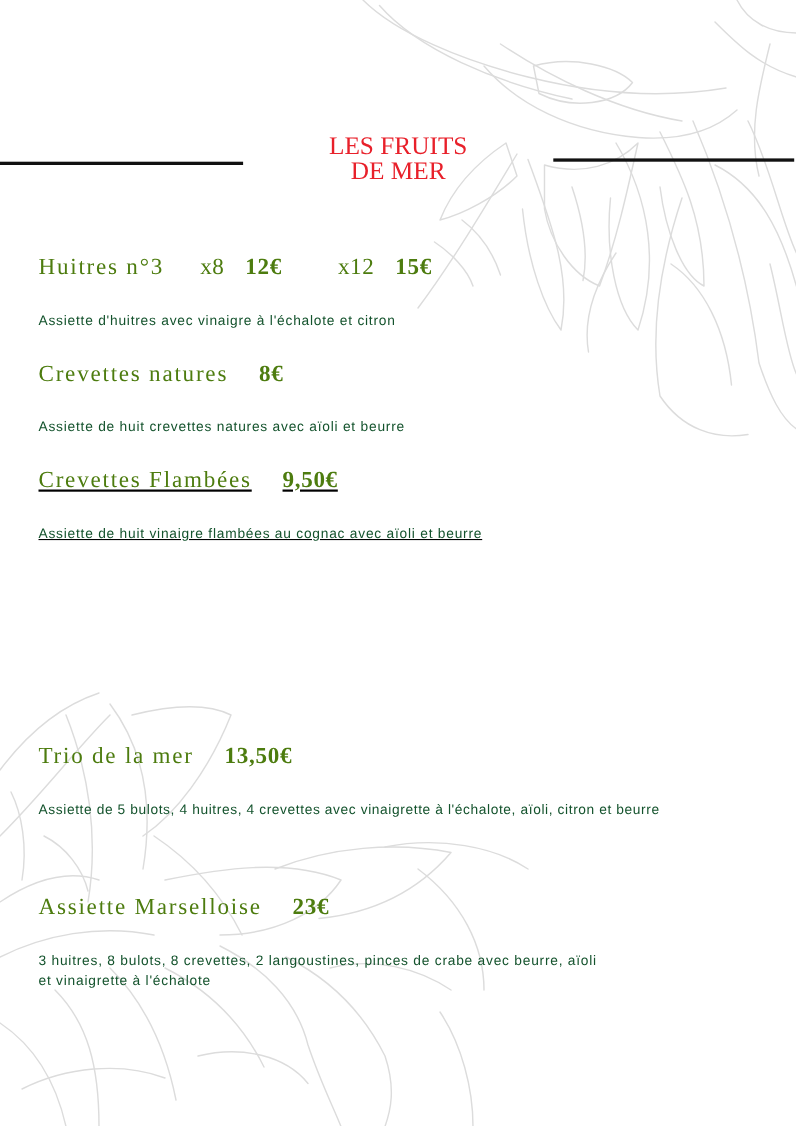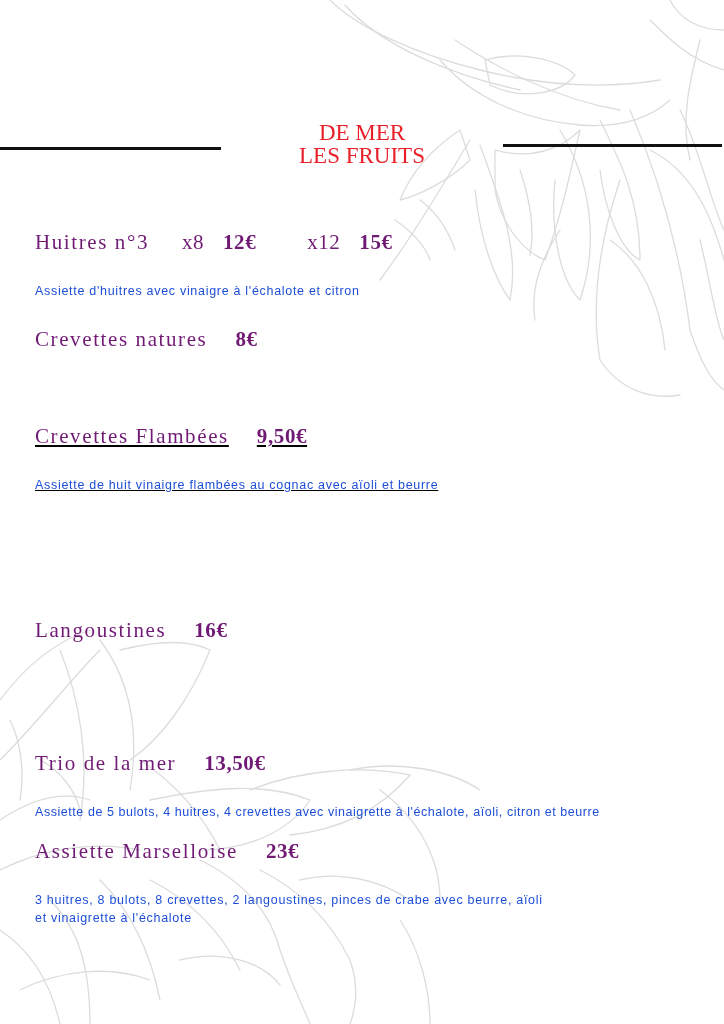--- a/index.html
+++ b/index.html
@@ -15,30 +15,30 @@
   .title {
     position: absolute; left: 262px; top: 121px; width: 200px;
     text-align: center; color: #e8202a;
     font-family: "Liberation Serif", serif;
     font-size: 23px; line-height: 23px; letter-spacing: 0px;
   }
   .title span { display: block; }
   .item { position: absolute; left: 35px; right: 20px; }
   .item-head {
     font-family: "Liberation Serif", "DejaVu Serif", serif;
-    font-size: 21px; color: #701a75; letter-spacing: 1.6px;
+    font-size: 21px; color: #4d7c0f; letter-spacing: 1.6px;
     white-space: nowrap; line-height: 24px;
   }
   .item-head .price { font-weight: bold; letter-spacing: 0.6px; margin-left: 28px; }
   .item-head .qty { margin-left: 26px; letter-spacing: 0.6px; }
   .item-head .qty + .price { margin-left: 12px; }
   .item-head .qty.second { margin-left: 44px; }
   .item-desc {
     font-family: "Liberation Sans", "DejaVu Sans", sans-serif;
-    font-size: 12.5px; color: #1d4ed8; letter-spacing: 0.7px;
+    font-size: 12.5px; color: #14532d; letter-spacing: 0.7px;
     line-height: 18px; margin-top: 28px; max-width: 600px;
   }
 </style>
 </head>
 <body>
 
 <svg class="bg-art" viewBox="0 0 724 1024" xmlns="http://www.w3.org/2000/svg" fill="none" stroke="#dcdcdc" stroke-width="1.3" stroke-linejoin="round" stroke-linecap="round">
 
   <path d="M330,0 C360,30 420,55 480,70 C540,85 600,90 660,80"></path>
   <path d="M345,5 C380,45 450,75 520,90"></path>
@@ -88,65 +88,63 @@
   <path d="M180,960 C220,950 260,960 280,985"></path>
   <path d="M400,920 C420,950 430,990 430,1024"></path>
   <path d="M10,720 C20,740 25,770 20,800"></path>
   <path d="M40,760 C60,770 75,790 80,810"></path>
 </svg>
 
 <div class="rule left"></div>
 <div class="rule right"></div>
 
 <h1 class="title" style="margin:0;font-weight:normal;">
+  <span>LES FRUITS</span>
   <span>DE MER</span>
-  <span>LES FRUITS</span>
 </h1>
 
 <div class="item" style="top:230px;">
   <div class="item-head">
     <span>Huitres n°3</span>
     <span class="qty">x8</span>
     <span class="price">12€</span>
     <span class="qty second">x12</span>
     <span class="price">15€</span>
   </div>
   <div class="item-desc">Assiette d'huitres avec vinaigre à l'échalote et citron</div>
 </div>
 
 <div class="item" style="top:327px;">
   <div class="item-head">
     <span>Crevettes natures</span><span class="price">8€</span>
   </div>
+  <div class="item-desc">Assiette de huit crevettes natures avec aïoli et beurre</div>
 </div>
 
 <div class="item" style="top:424px;text-decoration:underline;">
   <div class="item-head">
     <span>Crevettes Flambées</span><span class="price">9,50€</span>
   </div>
   <div class="item-desc">Assiette de huit vinaigre flambées au cognac avec aïoli et beurre</div>
 </div>
 
 <div class="item" style="top:521px;">
 </div>
 
 <div class="item" style="top:618px;">
-  <div class="item-head">
-    <span>Langoustines</span><span class="price">16€</span>
-  </div>
 </div>
 
-<div class="item" style="top:751px;">
+<div class="item" style="top:675px;">
   <div class="item-head">
     <span>Trio de la mer</span><span class="price">13,50€</span>
   </div>
   <div class="item-desc" style="max-width:680px;white-space:nowrap;letter-spacing:0.55px;">Assiette de 5 bulots, 4 huitres, 4 crevettes avec vinaigrette à l'échalote, aïoli, citron et beurre</div>
 </div>
 
-<div class="item" style="top:812px;margin-top:27px;">
+<div class="item" style="top:812px;">
   <div class="item-head">
     <span>Assiette Marselloise</span><span class="price">23€</span>
   </div>
   <div class="item-desc" style="max-width:none;">
     <div style="white-space:nowrap;">3 huitres, 8 bulots, 8 crevettes, 2 langoustines, pinces de crabe avec beurre, aïoli</div>
     <div>et vinaigrette à l'échalote</div>
   </div>
 </div>
 
 </body></html>

